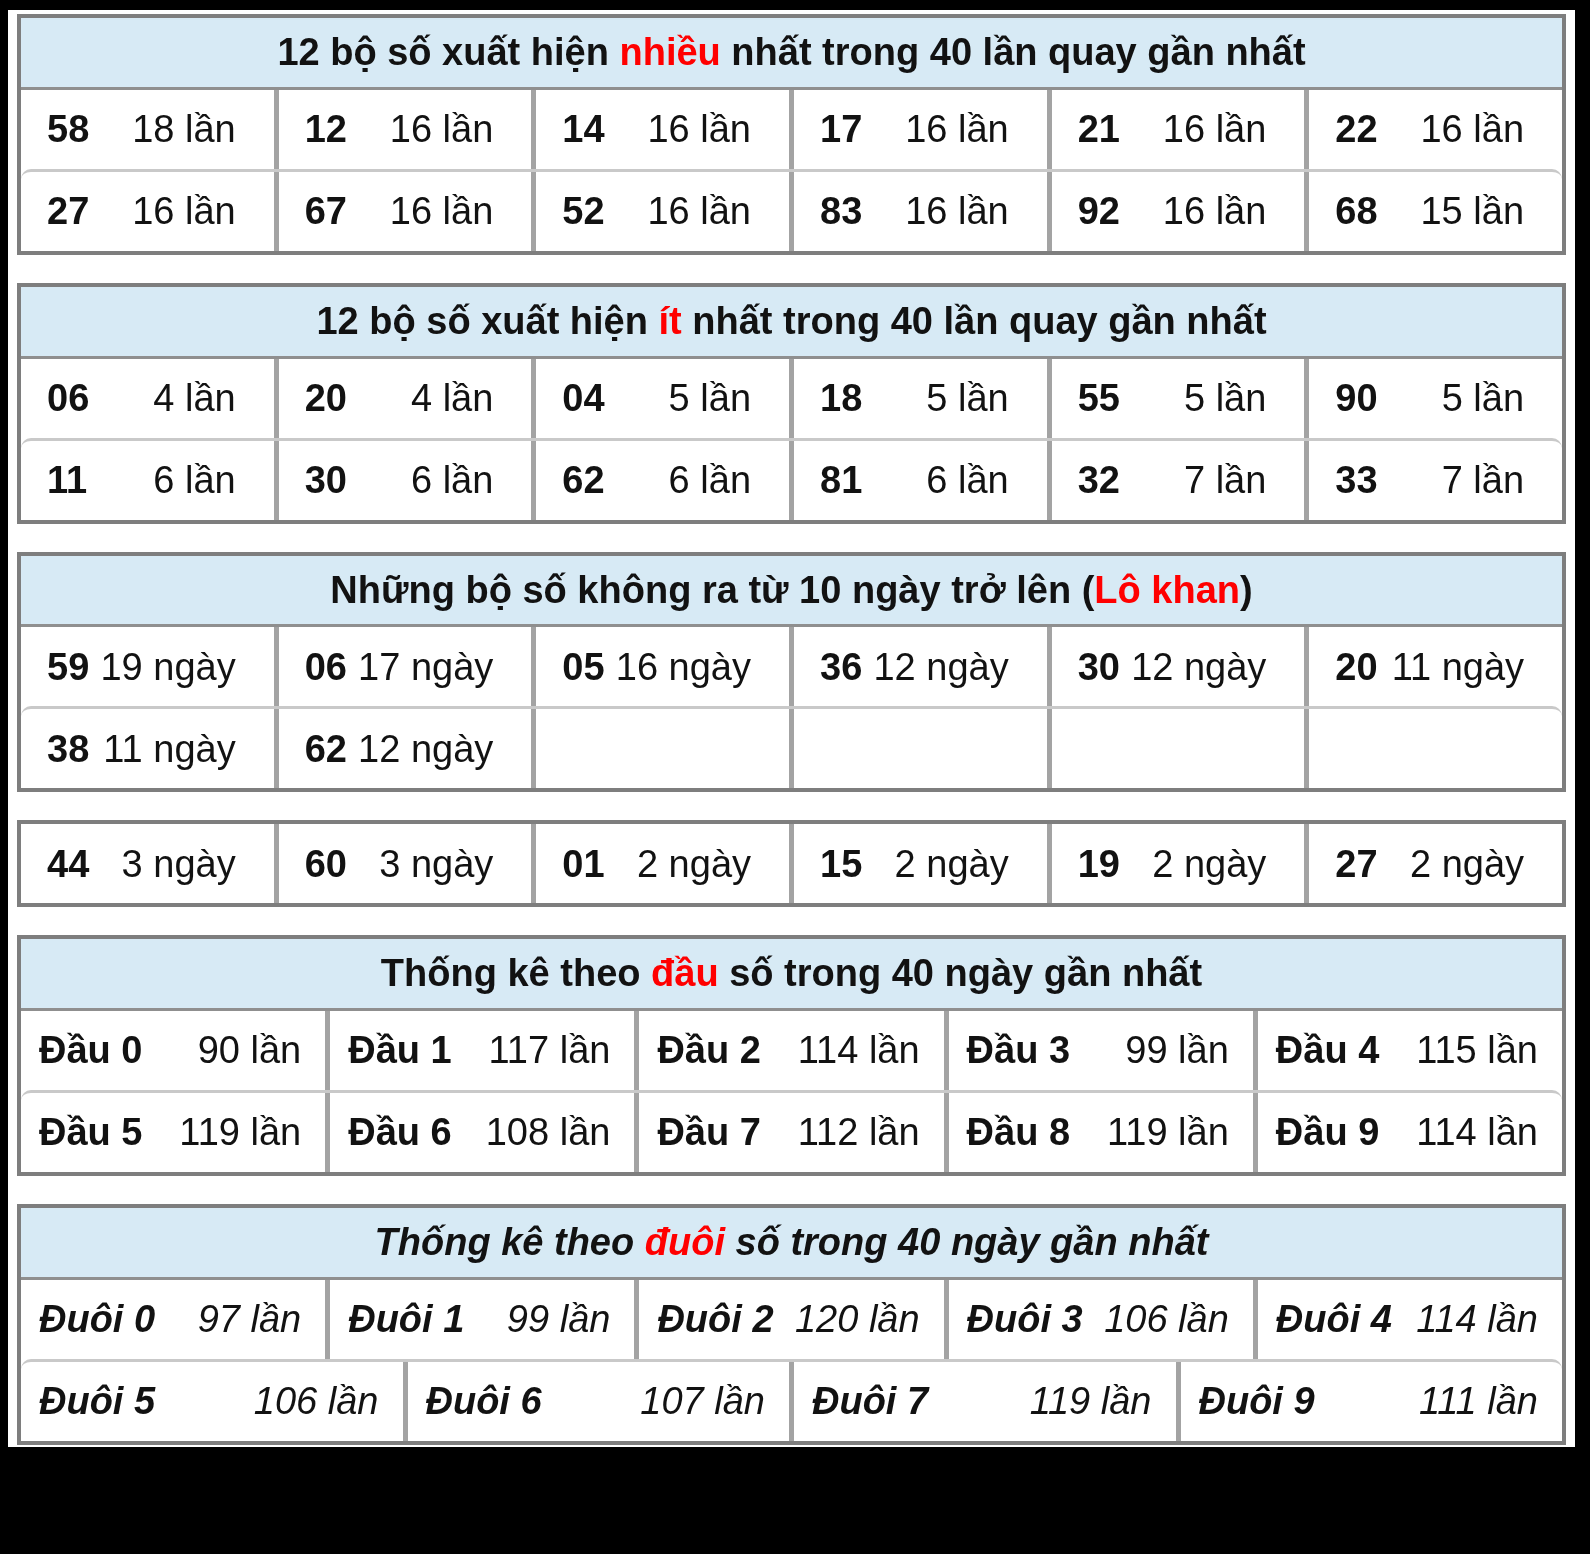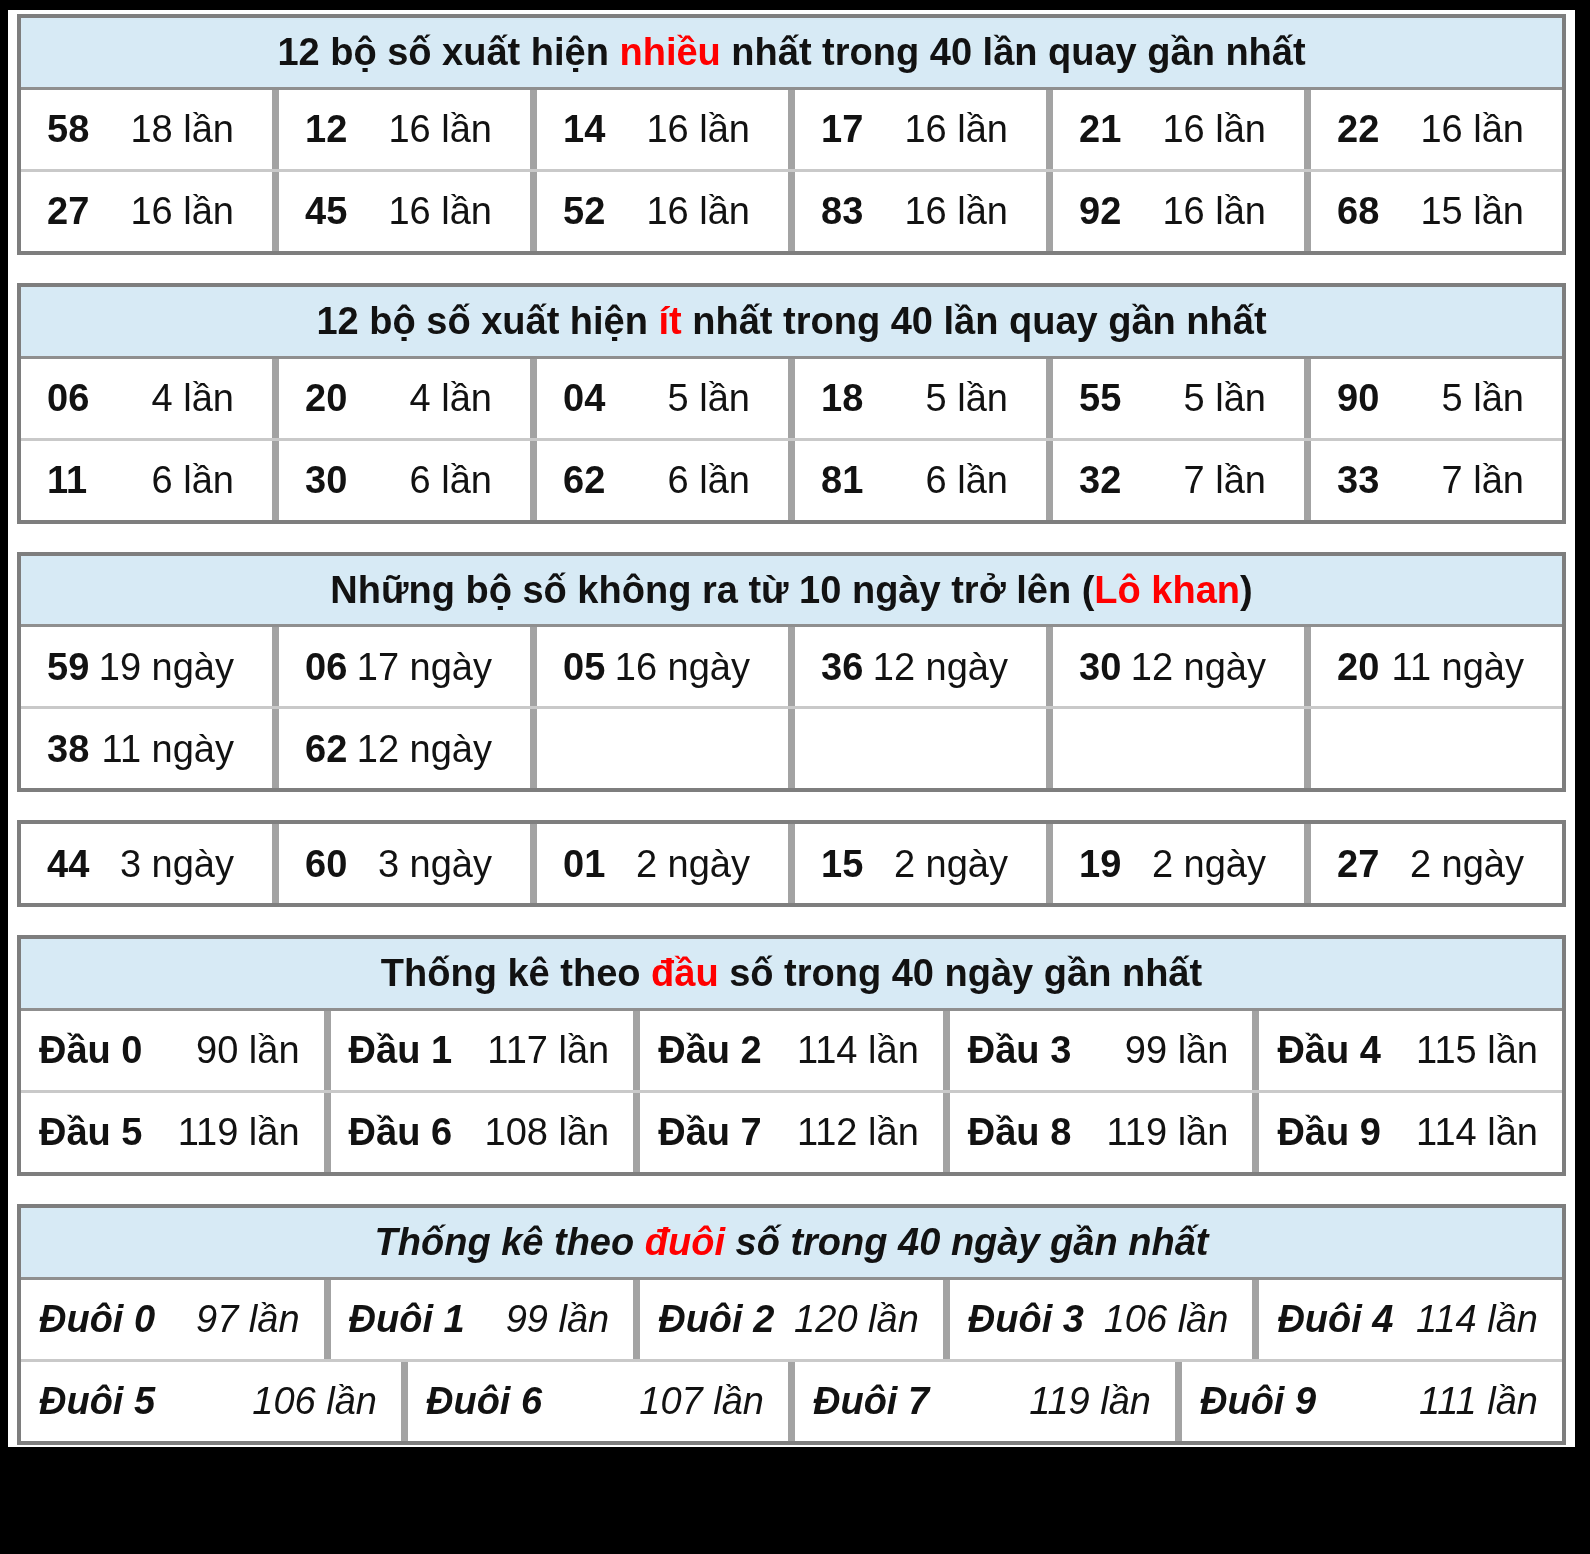--- a/index.html
+++ b/index.html
@@ -29,33 +29,33 @@
     background: #d7eaf5;
     text-align: center;
     font-weight: bold;
     font-size: 38px;
     line-height: 1.1;
     padding: 14px 10px 13px 10px;
     border-bottom: 3px solid #8f8f8f;
     white-space: nowrap;
   }
   .tbl-title .red { color: #ff0000; }
-  .trow { display: flex; }
+  .trow { display: flex; border-radius: 10px; }
   .trow + .trow { border-top: 3px solid #c9c9c9; }
   .cell {
     flex: 1 1 0;
     display: flex;
     justify-content: space-between;
     align-items: center;
     font-size: 38px;
     line-height: 1.12;
     padding: 16px 38px 16px 26px;
     min-height: 79px;
   }
-  .cell + .cell { border-left: 7px solid #a3a3a3; }
+  .cell + .cell { border-left: 5px solid #a3a3a3; }
   .cols5 .cell { padding: 16px 24px 16px 18px; }
   .num { font-weight: bold; white-space: nowrap; }
   .val { font-weight: normal; white-space: nowrap; }
 </style>
 </head>
 <body>
 
 <div class="page">
 <div class="sheet">
 
@@ -86,21 +86,21 @@
             <span class="num">22</span>
             <span class="val">16 lần</span>
           </div>
     </div>
     <div class="trow cols6">
       <div class="cell">
             <span class="num">27</span>
             <span class="val">16 lần</span>
           </div>
       <div class="cell">
-            <span class="num">45</span>
+            <span class="num">67</span>
             <span class="val">16 lần</span>
           </div>
       <div class="cell">
             <span class="num">52</span>
             <span class="val">16 lần</span>
           </div>
       <div class="cell">
             <span class="num">83</span>
             <span class="val">16 lần</span>
           </div>

